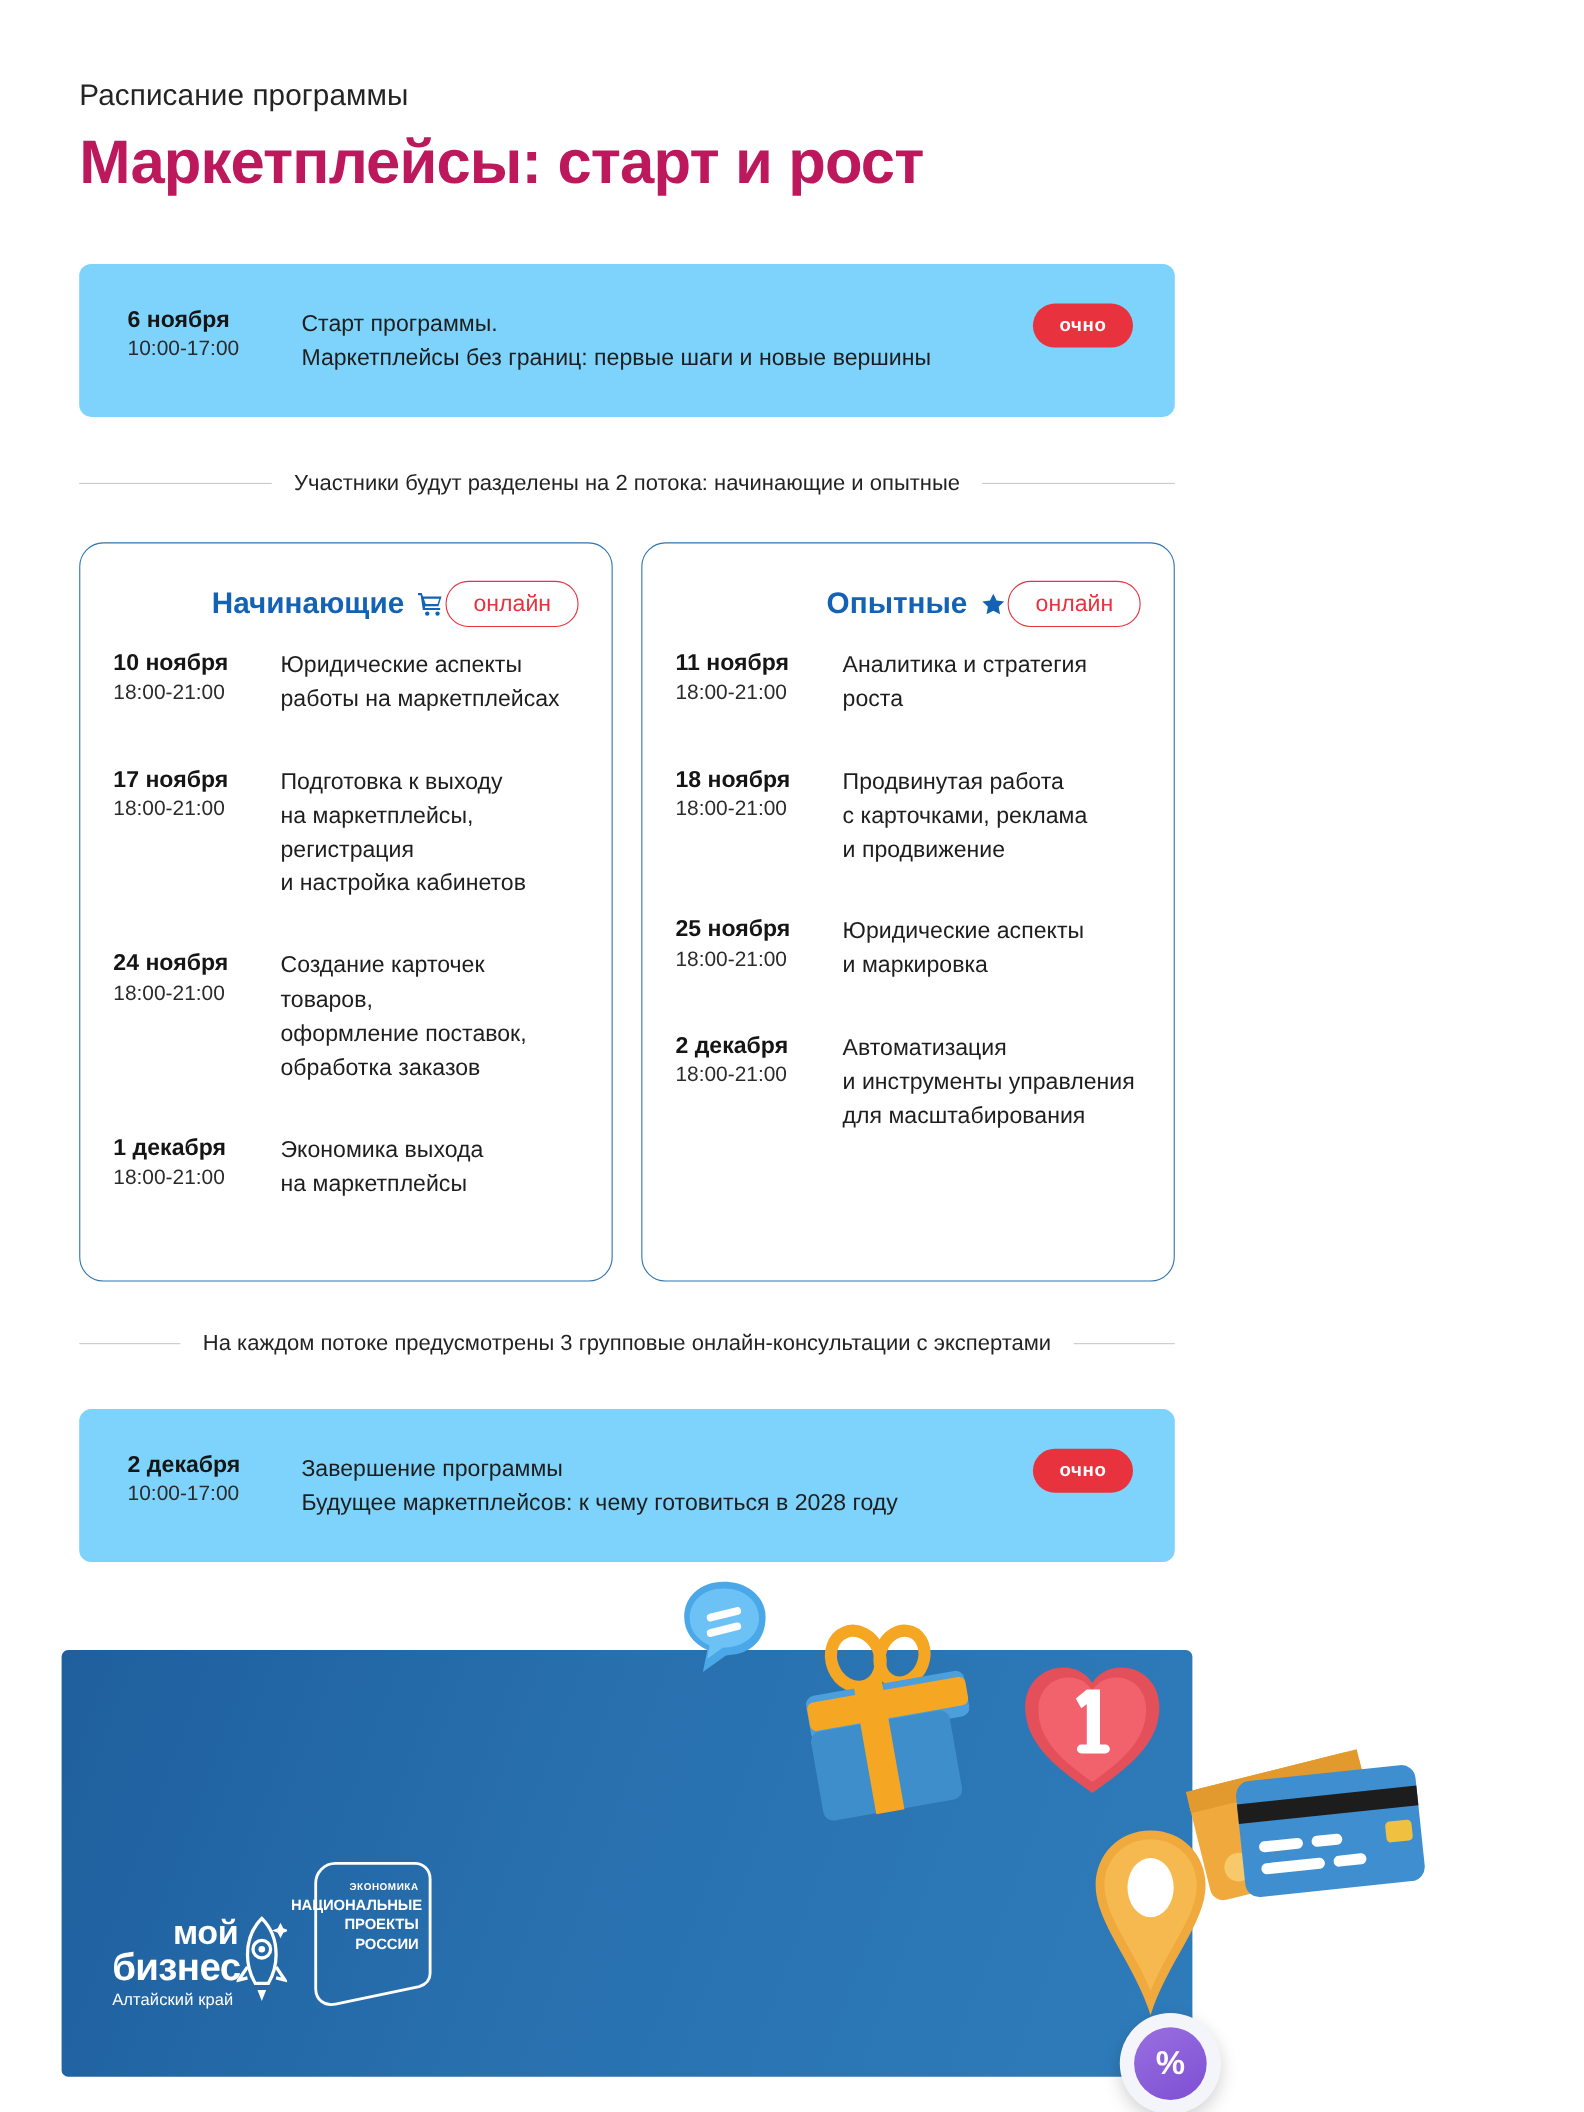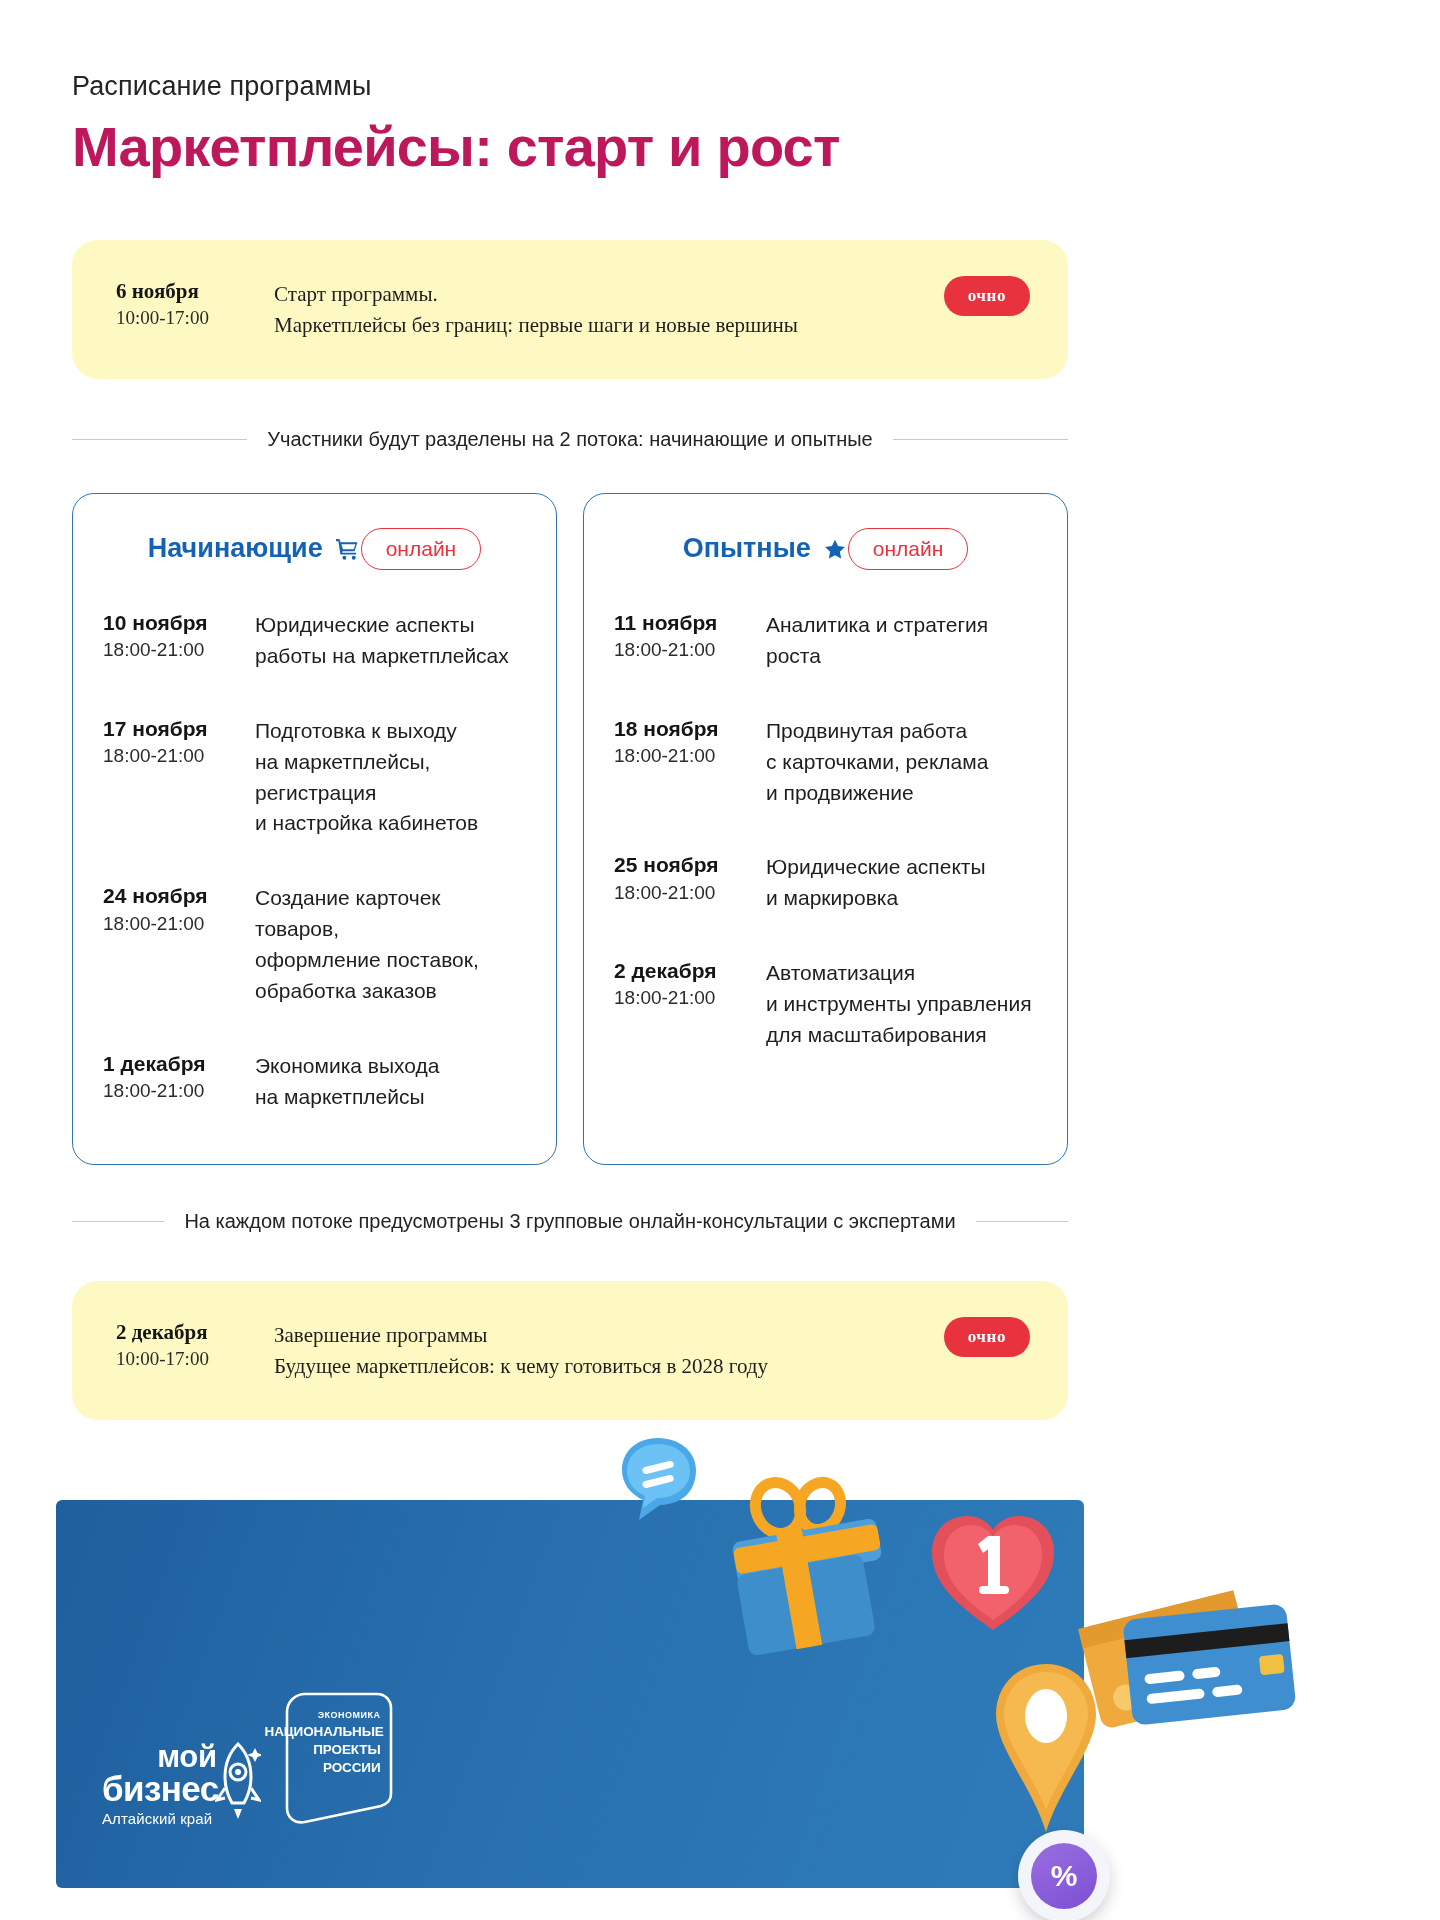--- a/index.html
+++ b/index.html
@@ -38,27 +38,26 @@
     color: #be185d;
     letter-spacing: -0.8px;
     line-height: 1.1;
     white-space: nowrap;
   }
 
   
   .wide-card {
     position: relative;
     margin: 62px 72px 0 72px;
-    background: #fef9c3;
-    border-radius: 26px;
+    background: #7dd3fc;
+    border-radius: 11px;
     padding: 36px 40px 38px 32px;
     min-height: 134px;
     display: flex;
     align-items: flex-start;
-    font-family: Liberation Serif, serif;
   }
 
   .wide-card .when {
     width: 170px;
     flex: 0 0 170px;
     padding-left: 12px;
     padding-top: 2px;
   }
 
   .when .date {
@@ -130,22 +129,22 @@
     border: 1.4px solid #2f74ad;
     border-radius: 22px;
     background: #ffffff;
     padding: 34px 30px 40px 30px;
     min-height: 672px;
   }
 
   .stream-head {
     display: flex;
     align-items: center;
-    justify-content: center;
-    margin-bottom: 38px;
+    justify-content: flex-end;
+    margin-bottom: 18px;
   }
 
   .stream-title {
     display: flex;
     align-items: center;
     gap: 11px;
     font-size: 27px;
     font-weight: 700;
     color: #1462b4;
     line-height: 1.1;

